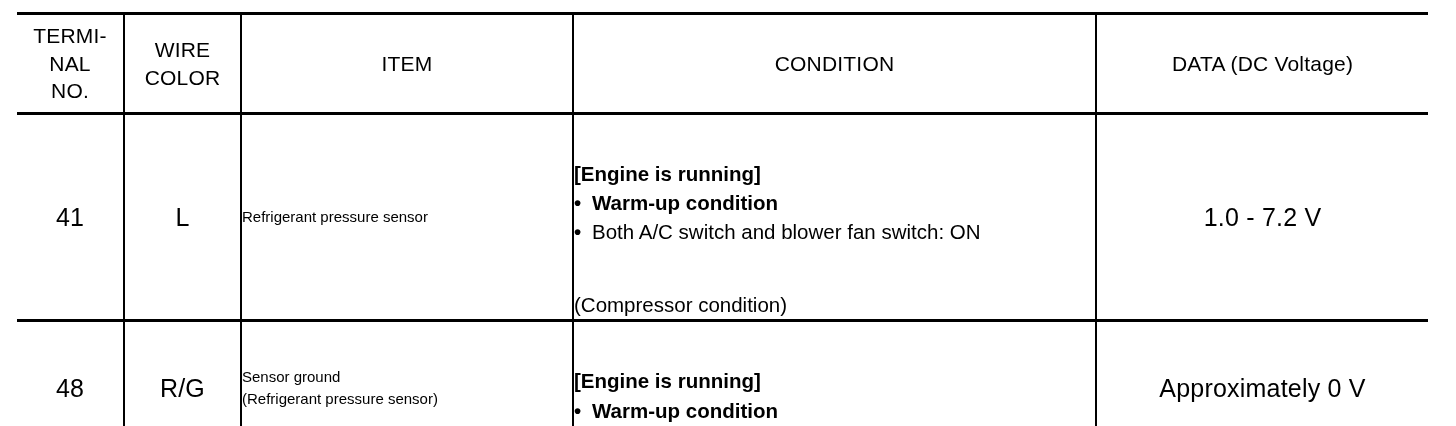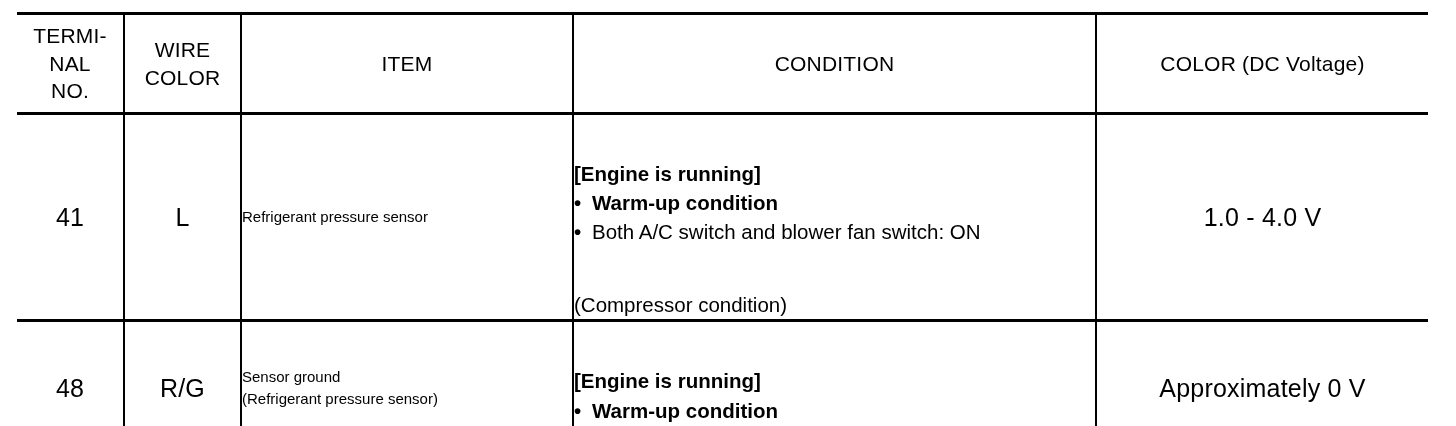--- a/index.html
+++ b/index.html
@@ -147,41 +147,41 @@
             <span>ITEM</span>
           </span>
         </th>
         <th class="vr">
           <span class="hdr-stack">
             <span>CONDITION</span>
           </span>
         </th>
         <th>
           <span class="hdr-stack">
-            <span>COLOR (DC Voltage)</span>
+            <span>DATA (DC Voltage)</span>
           </span>
         </th>
       </tr>
     </thead>
 
     <tbody>
 
       <tr class="row-41 hr-thick">
         <td class="vr cell-center">41</td>
         <td class="vr cell-center">L</td>
         <td class="vr cell-item">
           <span>Refrigerant pressure sensor</span>
         </td>
         <td class="vr cell-cond">
           <span class="cond-line bold plain">[Engine is running]</span>
           <span class="cond-line bold bullet">Warm-up condition</span>
           <span class="cond-line bullet">Both A/C switch and blower fan switch: ON</span>
           <span class="cond-line plain">(Compressor condition)</span>
         </td>
-        <td class="cell-center">1.0 - 4.0 V</td>
+        <td class="cell-center">1.0 - 7.2 V</td>
       </tr>
 
       <tr class="row-48 hr-thin">
         <td class="vr cell-center">48</td>
         <td class="vr cell-center">R/G</td>
         <td class="vr cell-item">
           <span>Sensor ground</span>
           <span>(Refrigerant pressure sensor)</span>
         </td>
         <td class="vr cell-cond">

